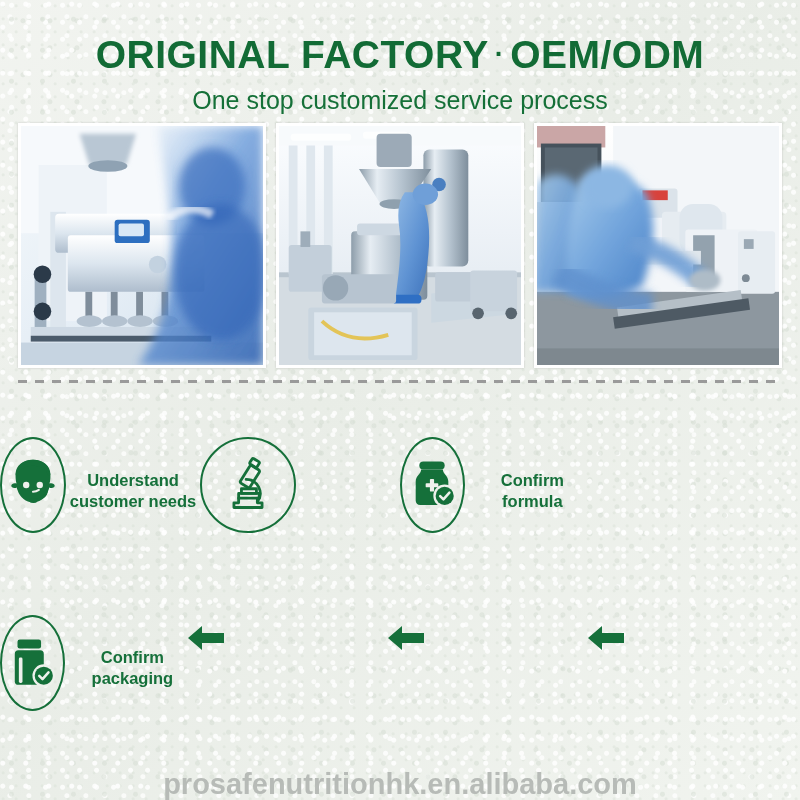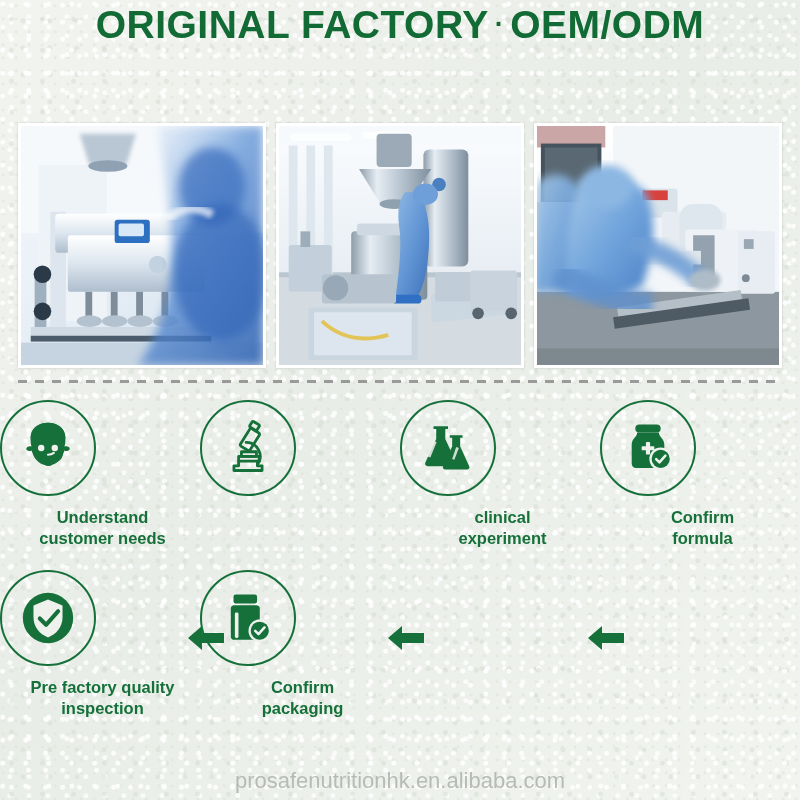--- a/index.html
+++ b/index.html
@@ -33,20 +33,21 @@
       linear-gradient(135deg, #f2f4f0 0%, #e9ede7 45%, #f1f4ef 100%);
     background-size: 23px 23px, 31px 31px, 17px 17px, 27px 27px, 19px 19px, 13px 13px, 100% 100%;
   }
 
   
   .header {
     position: absolute;
     top: 0; left: 0;
     width: 800px;
     text-align: center;
+    padding-top: 30px;
   }
   .title {
     font-size: 39px;
     font-weight: bold;
     color: #126b35;
     letter-spacing: 0.5px;
     line-height: 48px;
     white-space: nowrap;
   }
   .title .dot {
@@ -105,22 +106,22 @@
     position: relative;
     width: 800px;
     height: 170px;
     display: flex;
   }
   .flow-row.row2 { height: 185px; }
 
   .step {
     width: 200px;
     display: flex;
-    flex-direction: column;
-    align-items: flex-start;
+    flex-direction: row;
+    align-items: center;
   }
   .circle {
     width: 96px;
     height: 96px;
     border: 2.5px solid #15703a;
     border-radius: 50%;
     display: flex;
     align-items: center;
     justify-content: center;
     background: transparent;
@@ -145,36 +146,37 @@
   .arrow.row2 { top: 655px; }
   .arrow svg { display: block; }
 
   
   .watermark {
     position: absolute;
     left: 0;
     top: 768px;
     width: 800px;
     text-align: center;
-    font-size: 22px;
+    font-size: 29px;
     color: #b5b9b5;
     letter-spacing: 0px;
-    font-weight: 400;
+    font-weight: 700;
     opacity: .95;
   }
 </style>
 </head>
 <body>
 
 <div id="page"></div>
 
 <div class="header">
   <div class="title">
     <span>ORIGINAL FACTORY</span><span class="dot">·</span><span>OEM/ODM</span>
   </div>
+  <div class="subtitle">One stop customized service process</div>
 </div>
 
 <div class="photos">
 
   <div class="photo">
     <svg viewBox="0 0 248 245" preserveAspectRatio="none" aria-hidden="true">
       <defs>
         <linearGradient id="p1bg" x1="0" y1="0" x2="1" y2="1">
           <stop offset="0%" stop-color="#f4f8fb"></stop>
             <stop offset="55%" stop-color="#e4edf5"></stop>
@@ -374,36 +376,20 @@
             <rect x="28" y="12" width="12" height="22" rx="2" transform="rotate(32 34 23)"></rect>
             <path d="M25 36 h16 v5 h-16z"></path>
             <path d="M22 41 h22 v5 h-22z"></path>
             <path d="M22 46 v5 h-5 v5 h30 v-5 h-5 v-5"></path>
             <path d="M30 26 a15 15 0 0 1 12 24"></path>
           </g>
         </svg>
       </div>
     </div>
 
-    <div class="step">
-      <div class="circle">
-        <svg width="58" height="58" viewBox="0 0 64 64" aria-hidden="true">
-          <g fill="#15703a">
-            <path d="M16 8h16v3h-3v11l12 26c1 2.2-.4 4-2.6 4H9.6c-2.2 0-3.6-1.8-2.6-4l12-26V11h-3z"></path>
-            <path d="M34 18h14v2.6h-2.6v9.4l10 22c.9 2-.4 3.6-2.4 3.6H29c-2 0-3.3-1.6-2.4-3.6l10-22v-9.4H34z"></path>
-          </g>
-          <g fill="#eef1ec" opacity=".85">
-            <path d="M15.5 24 l4 1.5 -7 17 -3-1z"></path>
-            <path d="M41 31 l3 1 -5 13 -2.4-.8z"></path>
-          </g>
-        </svg>
-      </div>
-      <div class="step-label">clinical
-experiment</div>
-    </div>
 
     <div class="step">
       <div class="circle">
         <svg width="58" height="58" viewBox="0 0 64 64" aria-hidden="true">
           <g fill="#15703a">
             <rect x="18" y="6" width="28" height="9" rx="4.5"></rect>
             <path d="M20 15h24c0 5 6 7 6 13v21c0 3-2 5-5 5H19c-3 0-5-2-5-5V28c0-6 6-8 6-13z"></path>
           </g>
           <g fill="#eef1ec">
             <rect x="25" y="30" width="14" height="4.6" rx="1"></rect>
@@ -415,31 +401,20 @@
         </svg>
       </div>
       <div class="step-label">Confirm
 formula</div>
     </div>
 
   </div>
 
   <div class="flow-row row2">
 
-    <div class="step">
-      <div class="circle">
-        <svg width="62" height="62" viewBox="0 0 64 64" aria-hidden="true">
-          <circle cx="32" cy="32" r="26" fill="#15703a"></circle>
-          <path d="M32 13 l15 6v12c0 11-7 18-15 21-8-3-15-10-15-21V19z" fill="#eef1ec"></path>
-          <path d="M23.5 32.5 l6.5 6.5 12.5-14" stroke="#15703a" stroke-width="4.2" fill="none" stroke-linecap="round" stroke-linejoin="round"></path>
-        </svg>
-      </div>
-      <div class="step-label">Pre factory quality
-inspection</div>
-    </div>
 
 
     <div class="step">
       <div class="circle">
         <svg width="58" height="58" viewBox="0 0 64 64" aria-hidden="true">
           <g fill="#15703a">
             <rect x="16" y="6" width="26" height="10" rx="2.5"></rect>
             <rect x="13" y="18" width="32" height="38" rx="4"></rect>
           </g>
           <rect x="17.5" y="26" width="4" height="28" rx="1.6" fill="#eef1ec"></rect>

